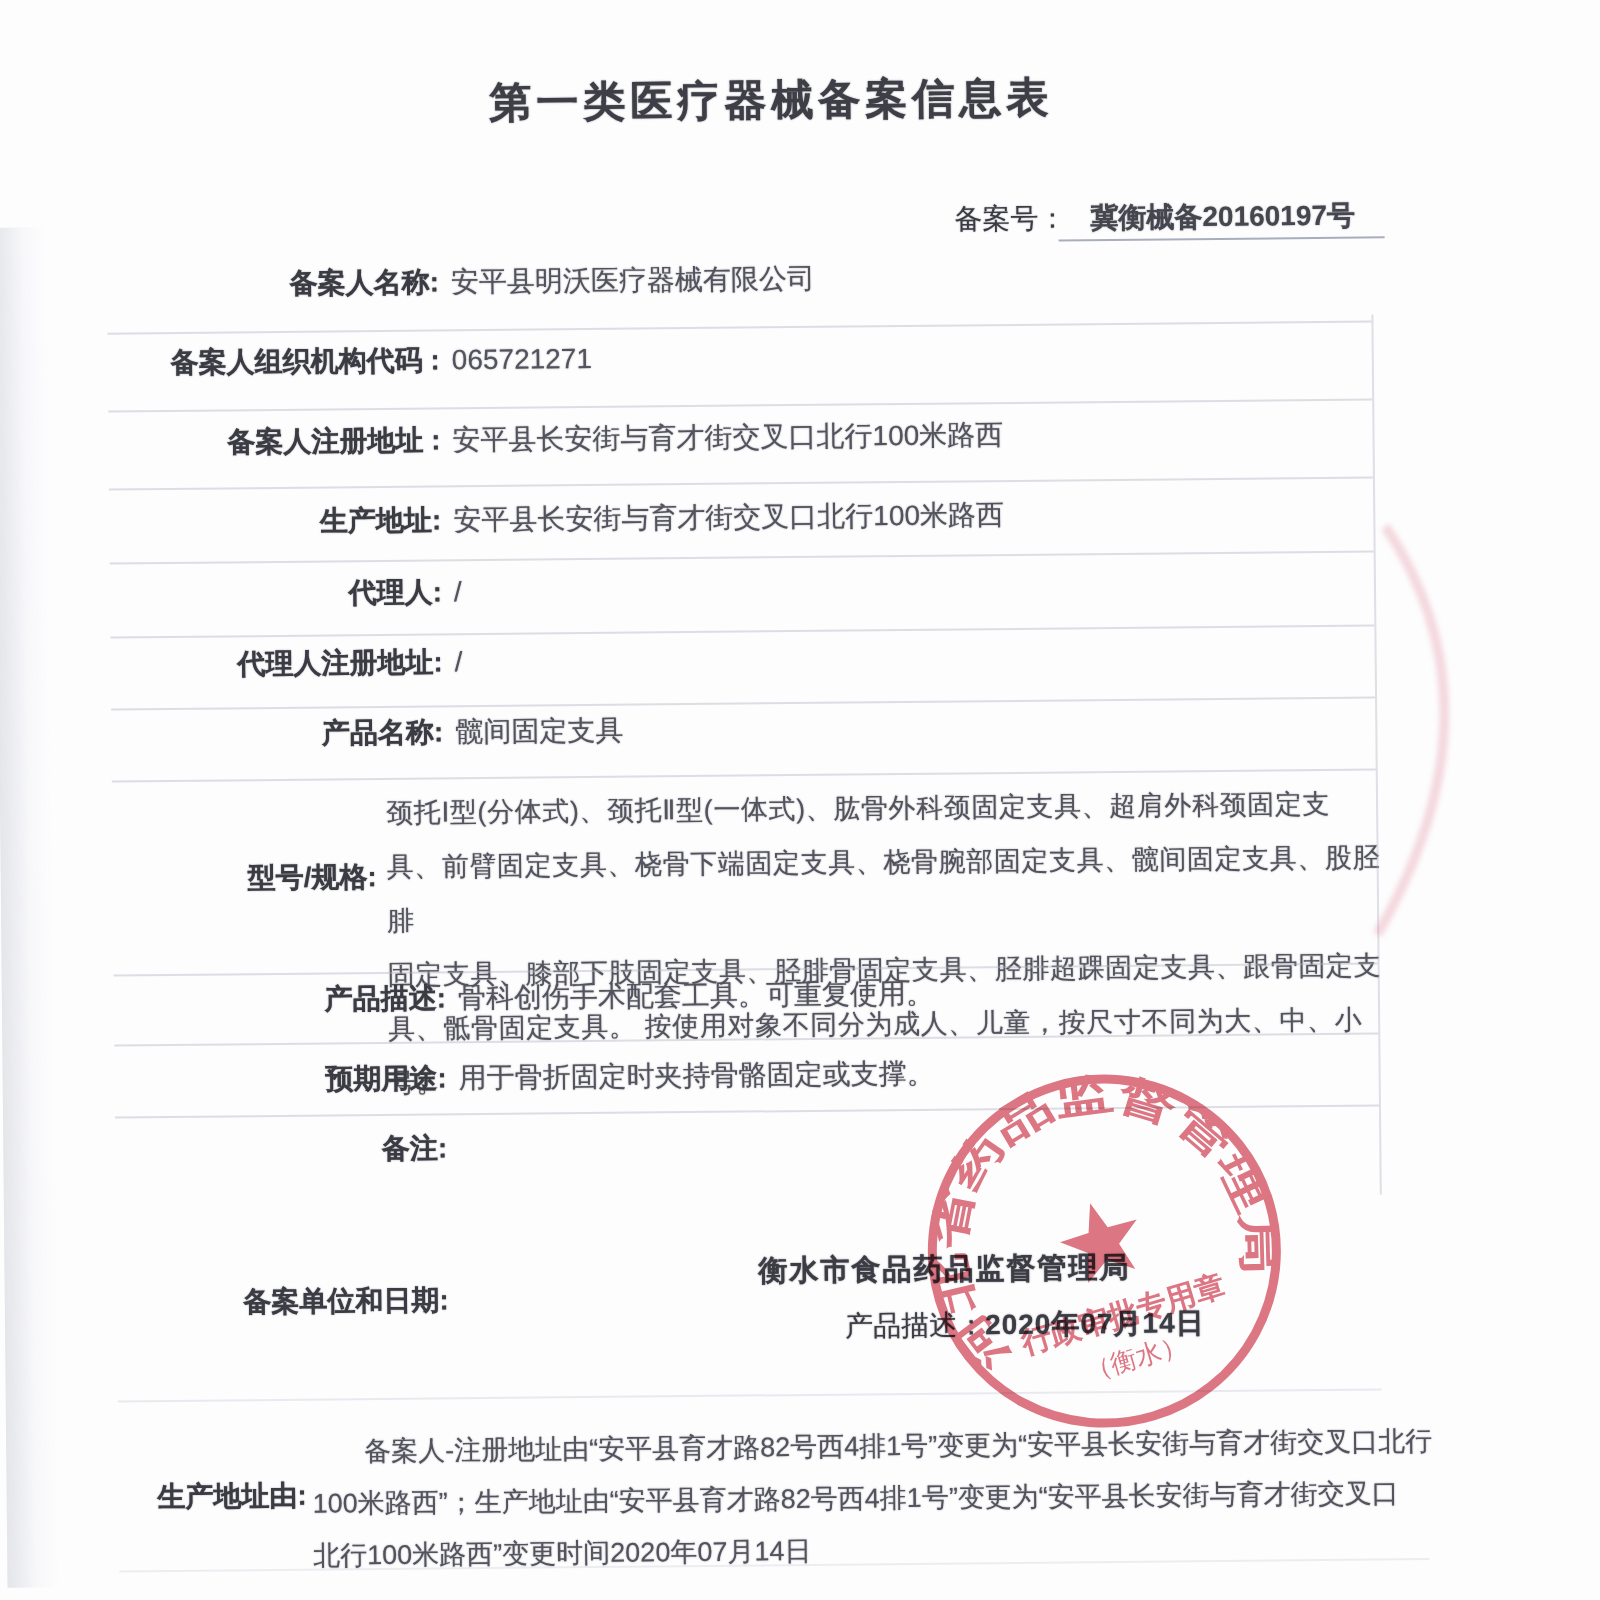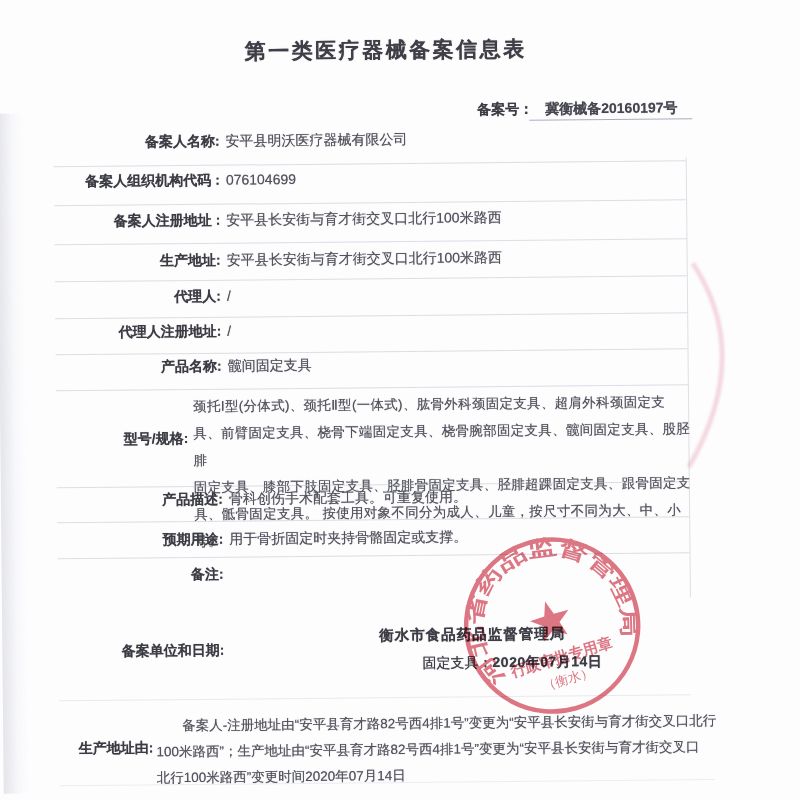--- a/index.html
+++ b/index.html
@@ -11,21 +11,21 @@
     background:linear-gradient(to right,rgba(188,190,202,0.38),rgba(215,217,228,0.15) 55%,rgba(255,255,255,0) 100%);}
   .title{position:absolute;top:36px;left:0;width:778px;text-align:center;
     font-size:21px;font-weight:700;letter-spacing:2.5px;color:#3e3e46;
     text-shadow:0 0 0.8px rgba(70,70,80,0.8);}
   .row{position:absolute;left:58px;display:flex;align-items:flex-start;
     font-size:14px;color:#53535d;white-space:nowrap;}
   .row .lbl{width:164px;text-align:right;font-weight:700;color:#3b3b43;
     text-shadow:0 0 0.7px rgba(70,70,80,0.7);}
   .row .val{margin-left:6px;text-shadow:0 0 0.8px rgba(95,95,108,0.75);}
   .r-filingno{top:102px;left:480px;font-size:14px;}
-  .r-filingno .lbl{width:auto;font-weight:700;}
+  .r-filingno .lbl{width:auto;font-weight:400;}
   .r-filingno .val{margin-left:12px;font-weight:600;color:#46464f;}
   .u-filingno{position:absolute;top:121px;left:532px;width:163px;height:1px;background:#a9aebd;}
   .r-name{top:131px}.r-orgcode{top:170px}.r-regaddr{top:210px}.r-prodaddr{top:250px}
   .r-agent{top:286px}.r-agentaddr{top:321px}.r-prodname{top:356px}
   .r-desc{top:489px}.r-use{top:529px}.r-remarks{top:564px}.r-unit{top:640px}
   .model-label{position:absolute;left:58px;top:428px;width:130px;text-align:right;
     font-size:14px;font-weight:700;color:#3b3b43;text-shadow:0 0 0.7px rgba(70,70,80,0.7);}
   .model-lines{position:absolute;left:193px;top:391px;width:500px;
     font-size:13.5px;line-height:27px;color:#53535d;letter-spacing:0.3px;
     text-shadow:0 0 0.8px rgba(95,95,108,0.75);}
@@ -62,21 +62,21 @@
       <span class="val">冀衡械备20160197号</span>
     </div>
     <div class="u-filingno"></div>
 
     <div class="row r-name">
       <span class="lbl">备案人名称:</span>
       <span class="val">安平县明沃医疗器械有限公司</span>
     </div>
     <div class="row r-orgcode">
       <span class="lbl">备案人组织机构代码 :</span>
-      <span class="val">076104699</span>
+      <span class="val">065721271</span>
     </div>
     <div class="row r-regaddr">
       <span class="lbl">备案人注册地址 :</span>
       <span class="val">安平县长安街与育才街交叉口北行100米路西</span>
     </div>
     <div class="row r-prodaddr">
       <span class="lbl">生产地址:</span>
       <span class="val">安平县长安街与育才街交叉口北行100米路西</span>
     </div>
     <div class="row r-agent">
@@ -111,21 +111,21 @@
     <div class="row r-remarks">
       <span class="lbl">备注:</span>
       <span class="val"></span>
     </div>
 
     <div class="row r-unit">
       <span class="lbl">备案单位和日期:</span>
     </div>
     <div class="org-line">衡水市食品药品监督管理局</div>
     <div class="date-line">
-      <span class="d-lbl">固定支具：</span><span class="d-val">2020年07月14日</span>
+      <span class="d-lbl">产品描述：</span><span class="d-val">2020年07月14日</span>
     </div>
 
     <div class="changes-label">生产地址由:</div>
     <div class="changes-lines">
       <div class="cline">备案人-注册地址由“安平县育才路82号西4排1号”变更为“安平县长安街与育才街交叉口北行</div>
       <div class="cline">100米路西”；生产地址由“安平县育才路82号西4排1号”变更为“安平县长安街与育才街交叉口</div>
       <div class="cline">北行100米路西”变更时间2020年07月14日</div>
     </div>
 
     <div class="hline" style="top:163px"></div>

